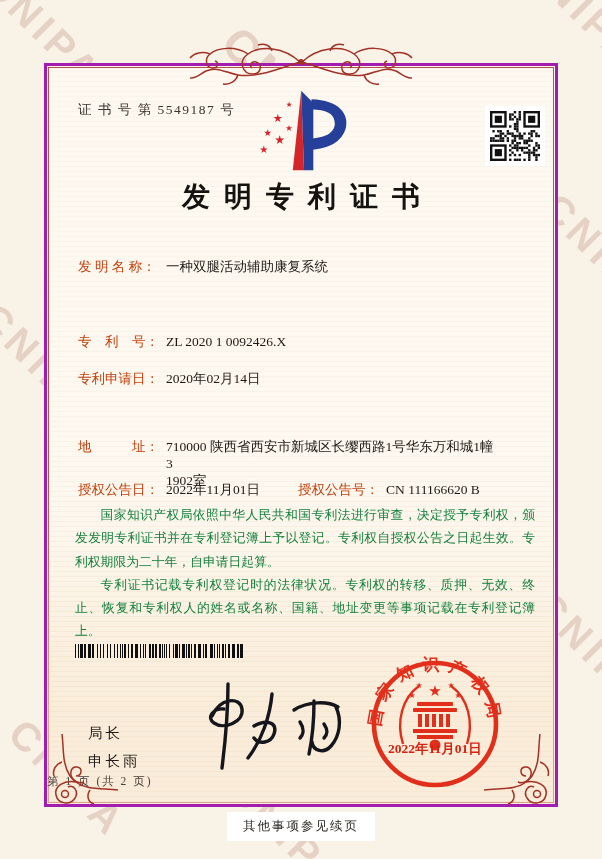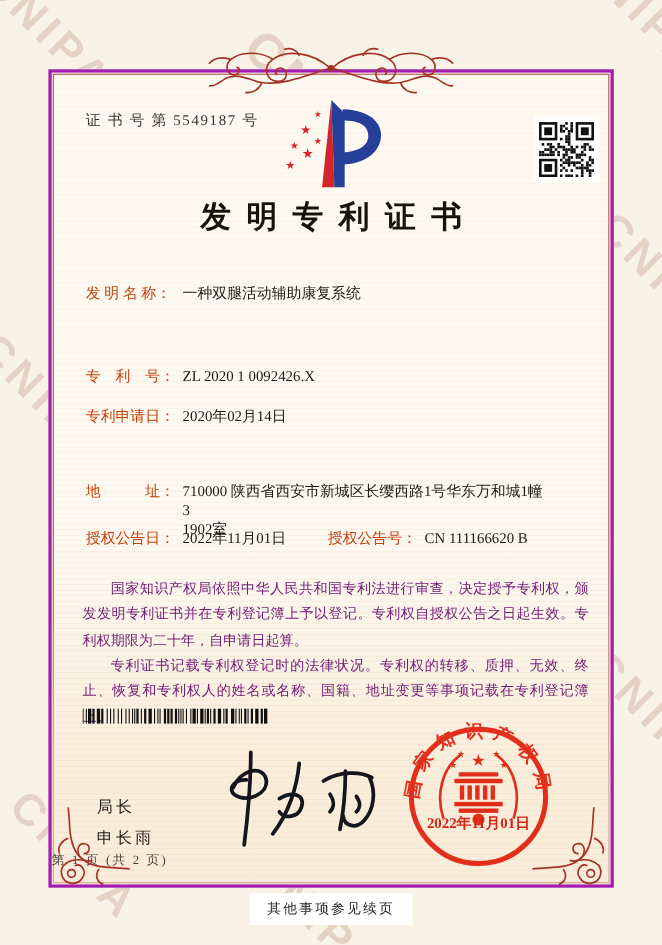--- a/index.html
+++ b/index.html
@@ -29,22 +29,22 @@
   .title { position:absolute; left:0; top:112px; width:100%; text-align:center;
            font-size:28px; font-weight:bold; color:#151310; letter-spacing:14px; padding-left:14px; }
 
   .row { position:absolute; left:31px; right:26px; font-size:13.5px; color:#2a2username5; color:#2a2520; }
   .row .lbl { display:inline-block; min-width:88px; color:#c2410c; }
   .row .val { color:#1d1a16; }
   .addrval { display:inline-block; width:330px; vertical-align:top; }
   .addr2 { display:block; }
   .lbl2 { margin-left:38px; }
 
-  .paras { position:absolute; left:28px; top:458px; width:460px; font-size:12.8px;
-           line-height:1.82; color:#701a75; text-align:justify; }
+  .paras { position:absolute; left:28px; top:438px; width:460px; font-size:12.8px;
+           line-height:1.82; color:#15803d; text-align:justify; }
   .paras p { text-indent:2em; }
 
   .barcode { position:absolute; left:28px; top:578px; width:170px; height:14px; }
 
   .director { position:absolute; left:41px; top:658px; font-size:14.5px; letter-spacing:3px; color:#23201b; }
   .director div { margin-bottom:9px; }
   .sig { position:absolute; left:135px; top:608px; width:180px; height:112px; }
 
   .seal { position:absolute; left:308px; top:578px; width:160px; height:160px; mix-blend-mode:multiply; }
 

